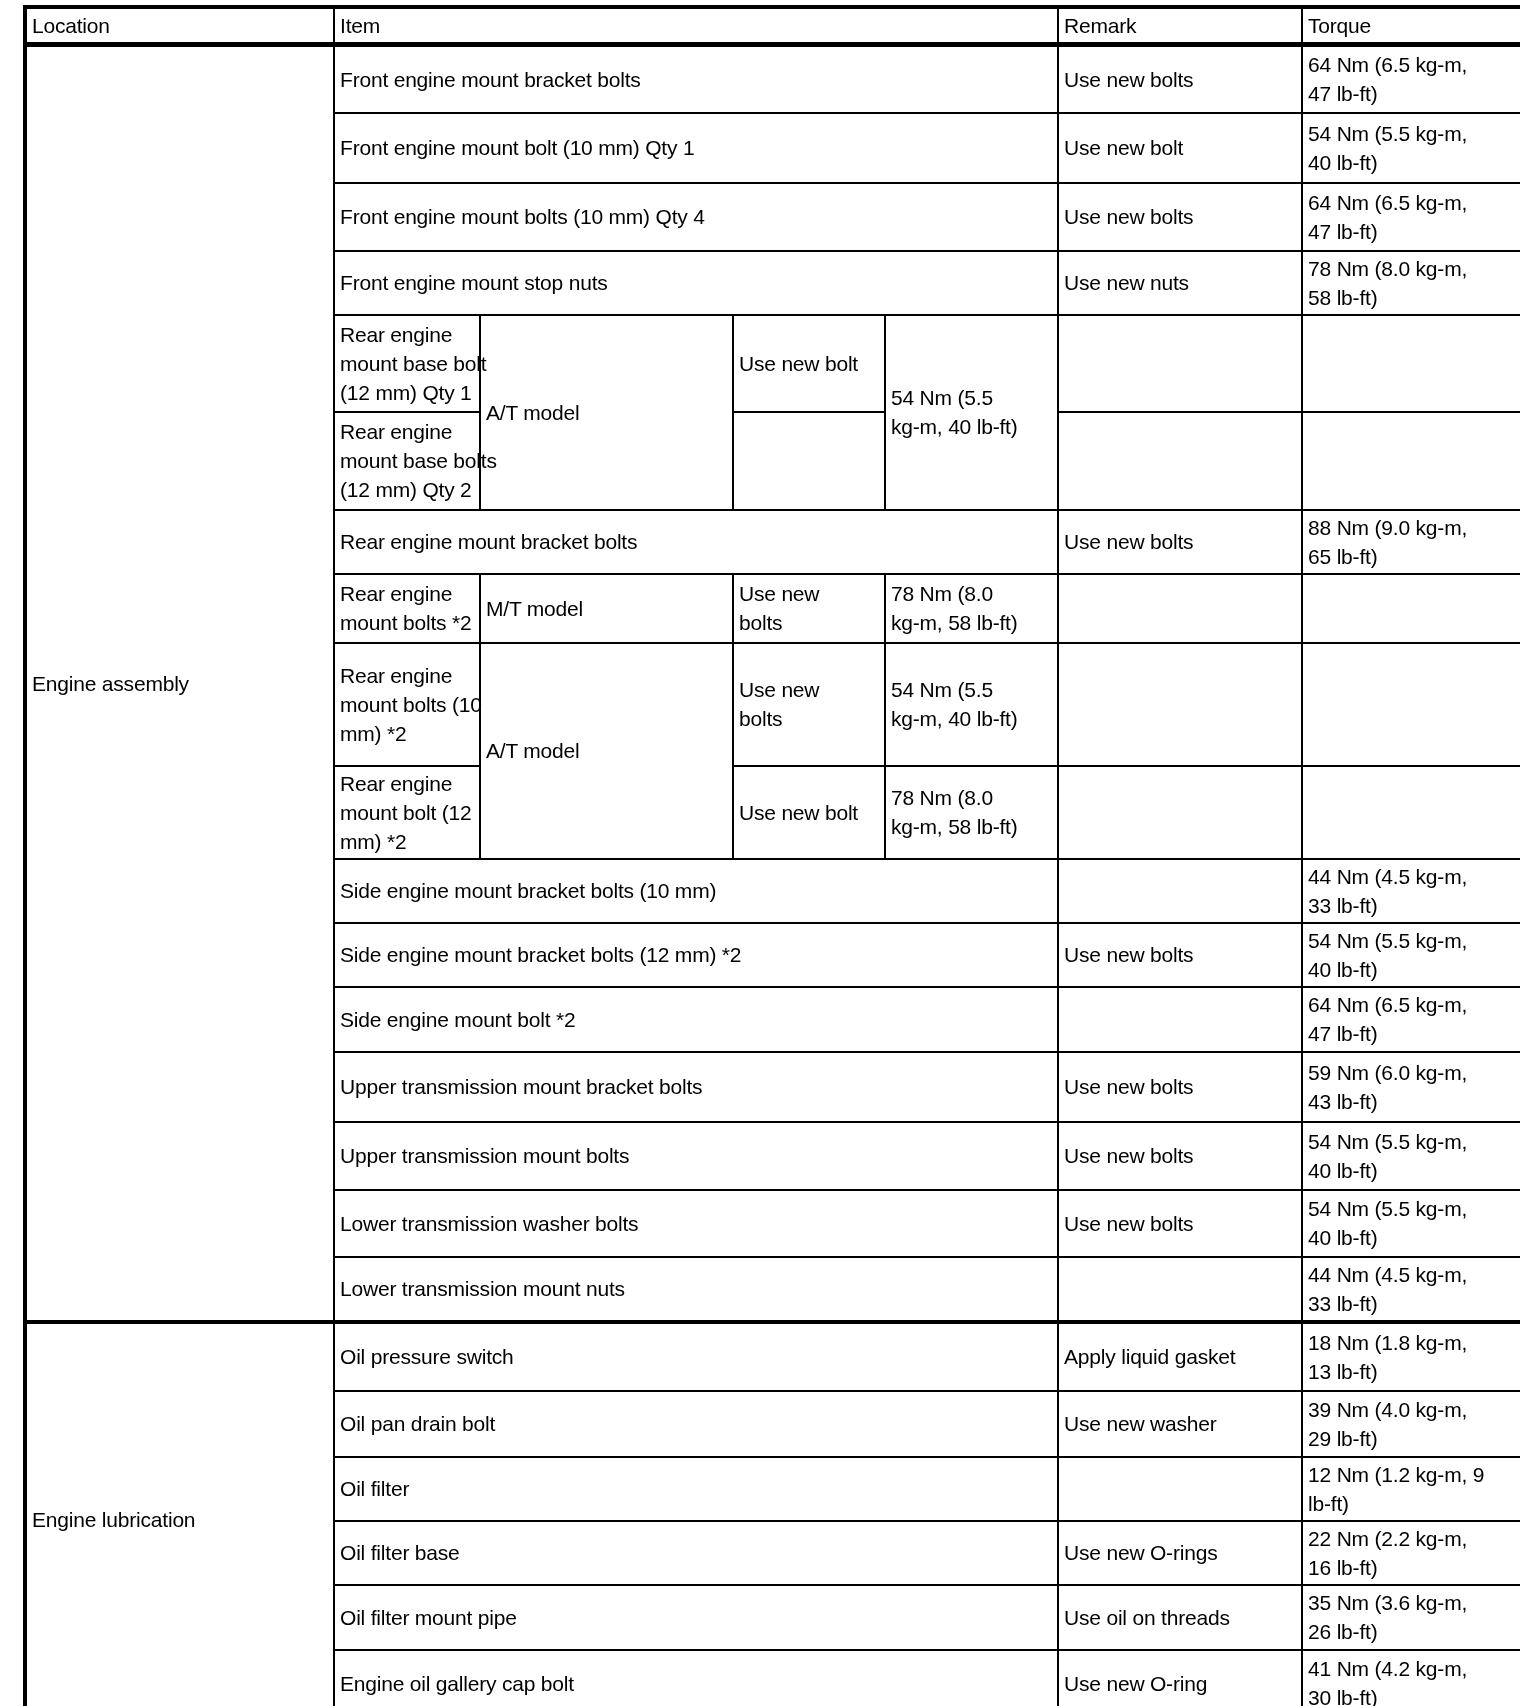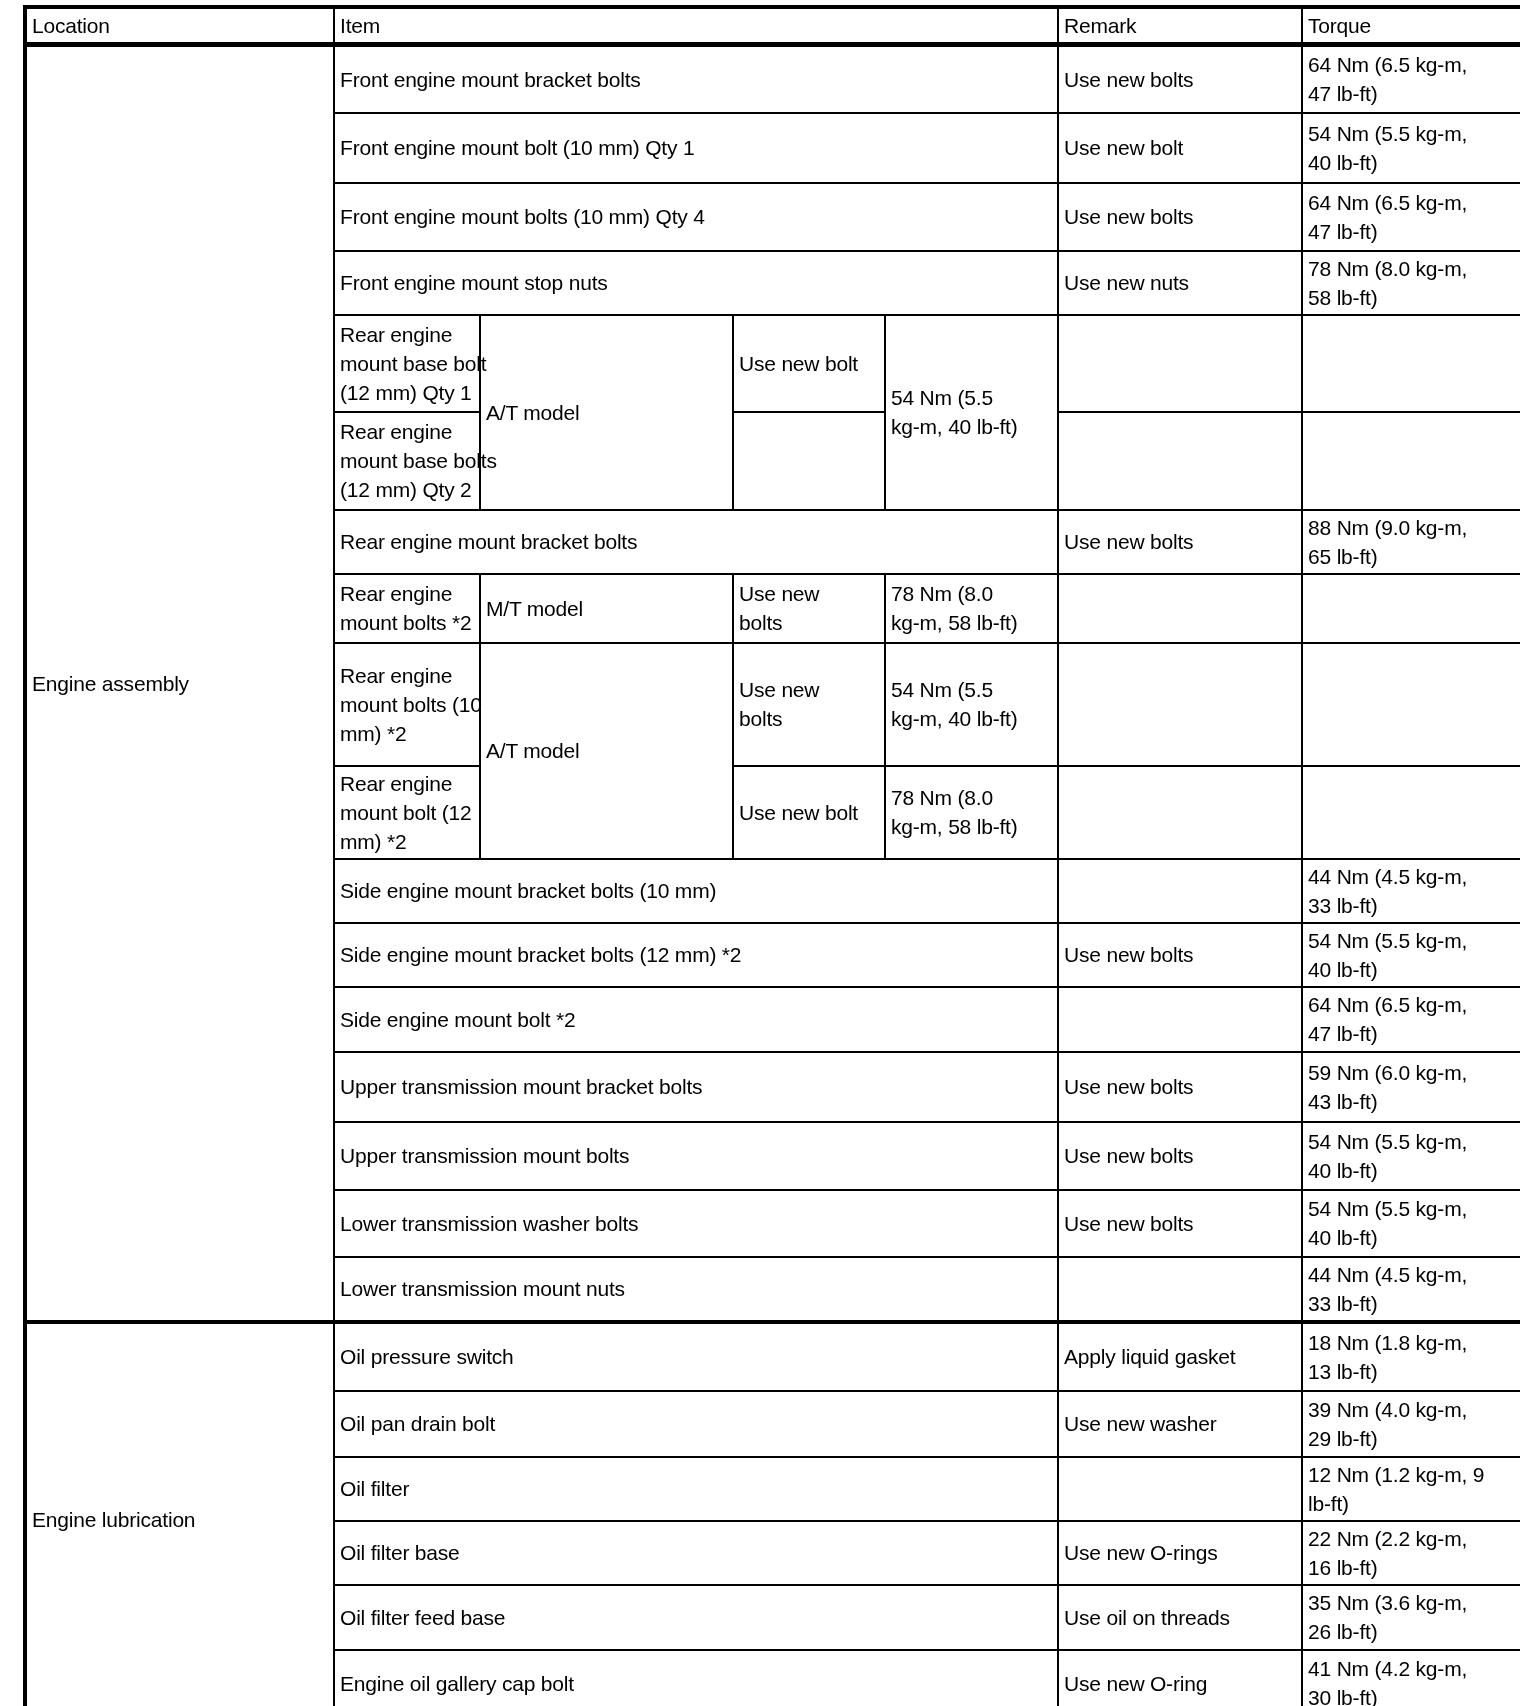--- a/index.html
+++ b/index.html
@@ -230,21 +230,21 @@
   </tr>
 
   <tr style="height:51px">
     <td colspan="4">Oil filter base</td>
     <td>Use new O-rings</td>
     <td>22 Nm (2.2 kg-m,
 16 lb-ft)</td>
   </tr>
 
   <tr style="height:65px">
-    <td colspan="4">Oil filter feed base</td>
+    <td colspan="4">Oil filter mount pipe</td>
     <td>Use oil on threads</td>
     <td>35 Nm (3.6 kg-m,
 26 lb-ft)</td>
   </tr>
 
   <tr style="height:68px">
     <td colspan="4">Engine oil gallery cap bolt</td>
     <td>Use new O-ring</td>
     <td>41 Nm (4.2 kg-m,
 30 lb-ft)</td>

